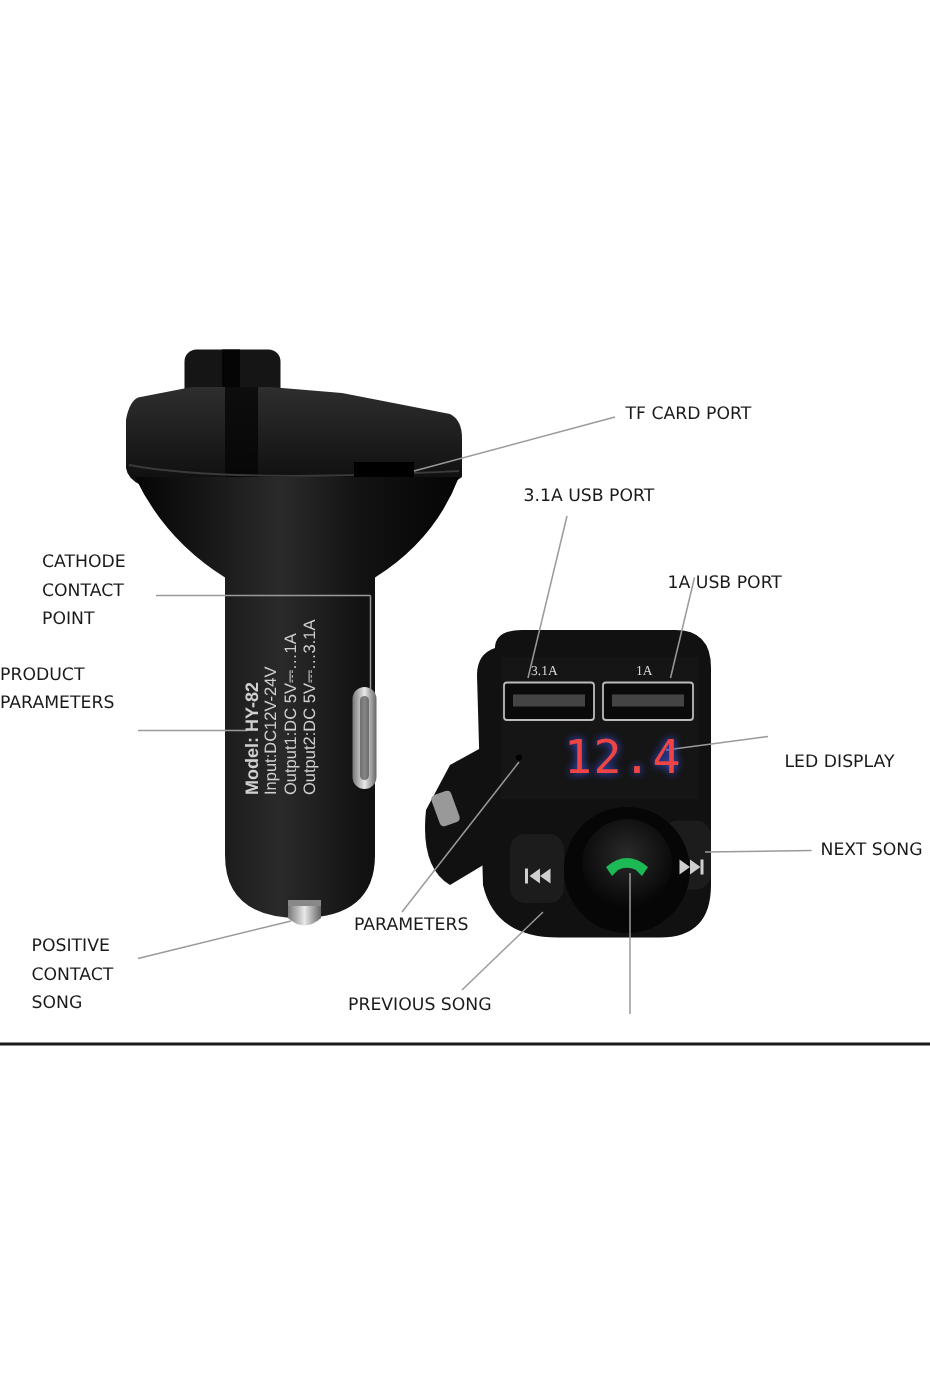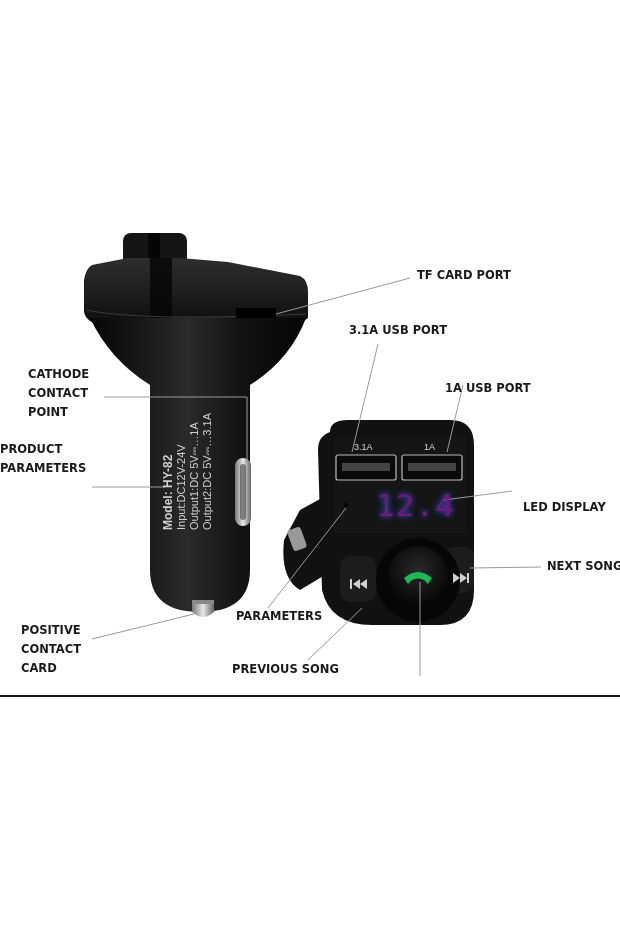--- a/index.html
+++ b/index.html
@@ -1,23 +1,23 @@
 <!DOCTYPE html>
 <html><head>
 <meta charset="utf-8">
 <style>
   html, body { margin: 0; padding: 0; background: #ffffff; }
   body { width: 620px; height: 930px; position: relative; overflow: hidden; font-family: "Liberation Sans", sans-serif; }
   .stage { position: absolute; left: 0; top: 0; width: 620px; height: 930px; }
-  .label { position: absolute; font-family: "DejaVu Sans", sans-serif; font-weight: bold; font-size: 11.5px; color: #1a1a1a; line-height: 18px; letter-spacing: 0px; white-space: nowrap; }
+  .label { position: absolute; font-family: "DejaVu Sans", sans-serif; font-weight: normal; font-size: 11.5px; color: #1a1a1a; line-height: 18px; letter-spacing: 0px; white-space: nowrap; }
   .label.multi { white-space: pre; line-height: 19px; }
   .separator { position: absolute; left: 0; top: 695px; width: 620px; height: 2px; background: #1a1a1a; }
   svg.art { position: absolute; left: 0; top: 0; }
-  .lcd { position: absolute; left: 376px; top: 487px; font-family: "DejaVu Sans Mono", monospace; font-size: 31px; color: #701a75; text-shadow: 0 0 6px #3d5bff; letter-spacing: 1px; }
-  .port-lbl { position: absolute; font-family: Liberation Sans, sans-serif; font-size: 9px; color: #d8d8d8; }
+  .lcd { position: absolute; left: 376px; top: 487px; font-family: "DejaVu Sans Mono", monospace; font-size: 31px; color: #ef4444; text-shadow: 0 0 6px #3d5bff; letter-spacing: 1px; }
+  .port-lbl { position: absolute; font-family: Liberation Serif, serif; font-size: 9px; color: #d8d8d8; }
   .params { position: absolute; left: 162px; top: 530px; transform-origin: 0 0; transform: rotate(-90deg); color: #d0d0d0; font-family: "Liberation Sans", sans-serif; font-size: 11px; line-height: 13px; white-space: nowrap; }
   .params .model { font-weight: bold; font-size: 12px; }
 </style>
 </head>
 <body>
 
 <div class="stage">
 
   <svg class="art" width="620" height="930" viewBox="0 0 620 930">
     <defs>
@@ -131,17 +131,17 @@
   <div class="label multi" style="left:28px; top:365px;">CATHODE
 CONTACT
 POINT</div>
   <div class="label multi" style="left:0px; top:440px;">PRODUCT
 PARAMETERS</div>
   <div class="label" style="left:523px; top:480px;margin-top:18px;">LED DISPLAY</div>
   <div class="label" style="left:547px; top:557px;">NEXT SONG</div>
   <div class="label" style="left:236px; top:607px;">PARAMETERS</div>
   <div class="label multi" style="left:21px; top:621px;">POSITIVE
 CONTACT
-CARD</div>
+SONG</div>
   <div class="label" style="left:232px; top:660px;">PREVIOUS SONG</div>
 
   <div class="separator"></div>
 </div>
 
 </body></html>

